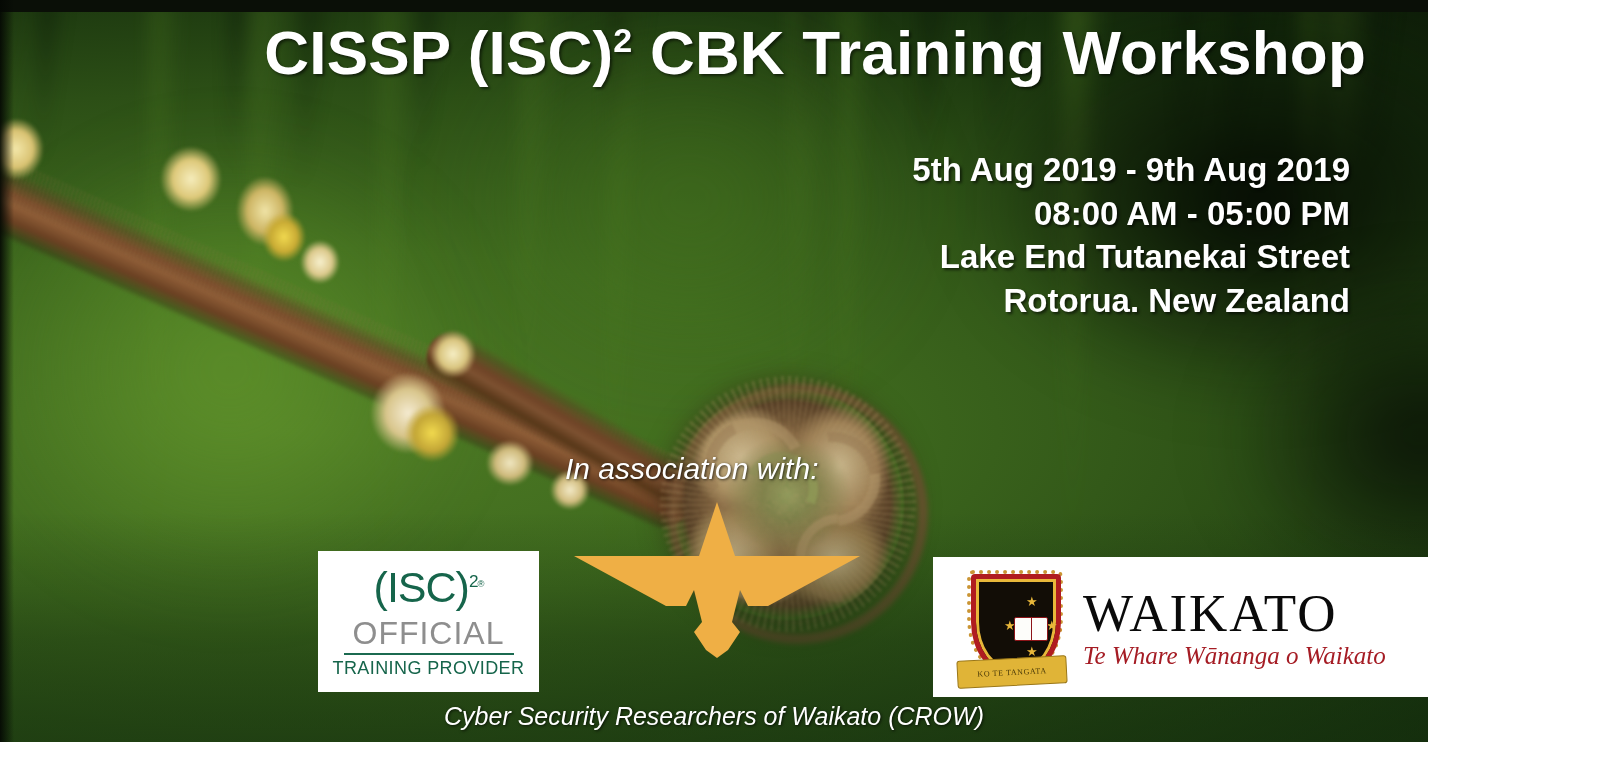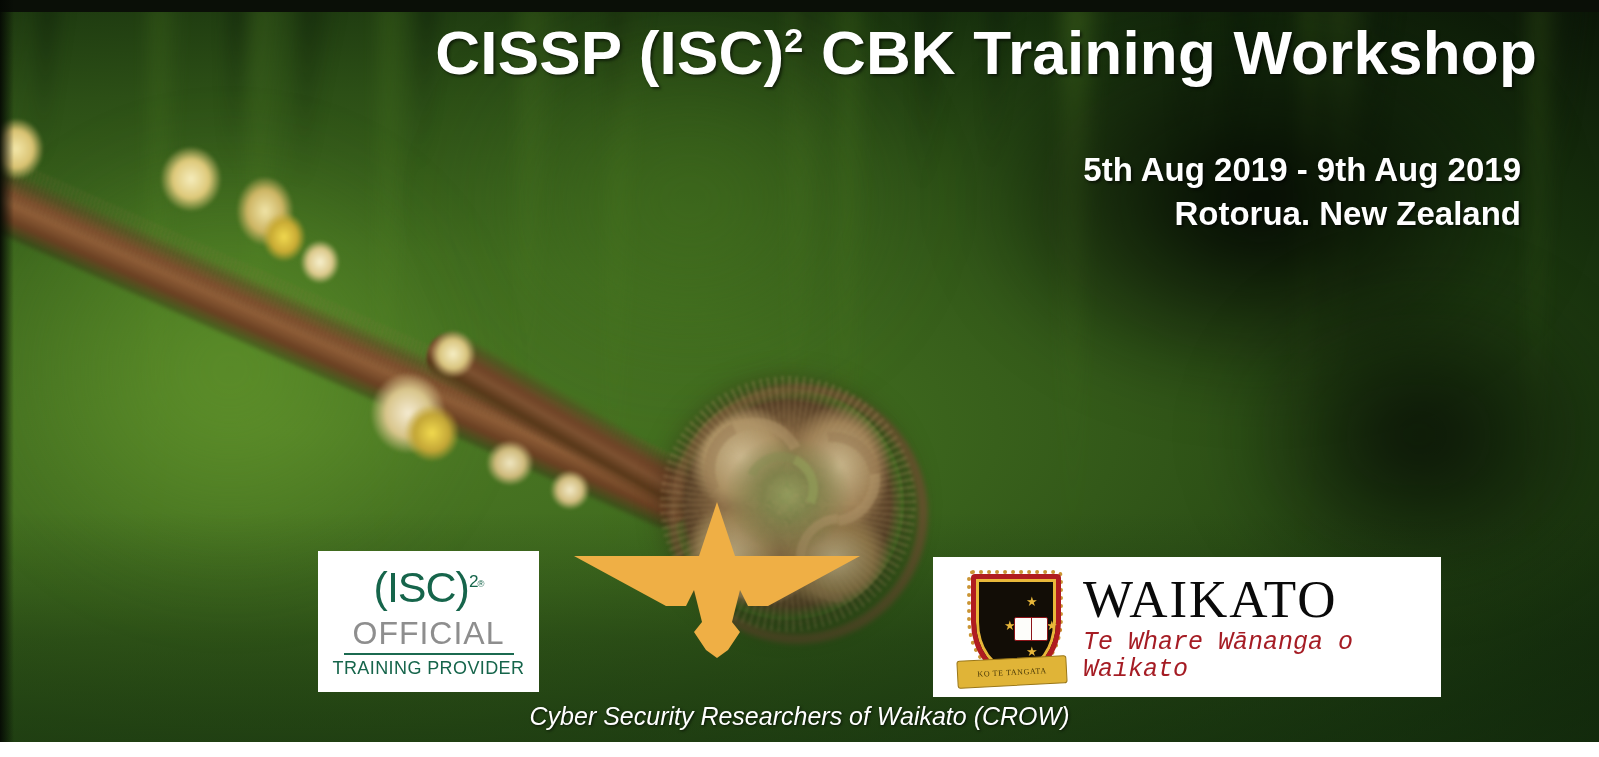--- a/index.html
+++ b/index.html
@@ -1,20 +1,20 @@
 <!DOCTYPE html>
 <html><head>
 <meta charset="utf-8">
 <style>
   html,body{margin:0;padding:0;background:#ffffff;}
   body{font-family:"Liberation Sans",sans-serif;}
 
   .banner{
     position:relative;
-    width:1599px;height:757px;
+    width:1428px;height:757px;
     overflow:hidden;
     background:#6d28d9;
   }
 
   
   .photo{position:absolute;left:0;top:0;width:1599px;height:742px;overflow:hidden;}
 
   .photo-base{
     position:absolute;inset:0;
     background:
@@ -244,21 +244,21 @@
   .uow-text{margin-left:18px;display:flex;flex-direction:column;justify-content:center;}
   .uow-top{
     font-family:"Liberation Serif",serif;color:#111111;
     font-size:21px;letter-spacing:6.5px;line-height:1;
   }
   .uow-main{
     font-family:"Liberation Serif",serif;color:#0a0a0a;
     font-size:53px;letter-spacing:2px;line-height:1.02;margin-top:2px;
   }
   .uow-maori{
-    font-family:Liberation Mono, monospace;color:#a51c24;
+    font-family:Liberation Serif, serif;color:#a51c24;
     font-style:italic;font-size:25px;line-height:1.1;margin-top:2px;
   }
 
   
   .crow{position:absolute;left:572px;top:498px;width:290px;height:160px;}
   .crow svg{display:block;width:100%;height:100%;}
   .crow-word{
     position:absolute;left:572px;top:662px;width:290px;
     text-align:center;color:#eeab2e;
     font-size:26px;letter-spacing:3px;line-height:1;
@@ -306,23 +306,26 @@
 
     <div class="vignette-bottom"></div>
     <div class="dark-topband"></div>
     <div class="dark-leftband"></div>
   </div>
 
   <div class="title"><span>CISSP (ISC)</span><sup>2</sup><span> CBK Training Workshop</span></div>
 
   <div class="details">
     <div>5th Aug 2019 - 9th Aug 2019</div>
+    <div>08:00 AM - 05:00 PM</div>
+    <div>Lake End Tutanekai Street</div>
     <div>Rotorua. New Zealand</div>
   </div>
 
+  <div class="assoc">In association with:</div>
 
   <div class="isc-card">
     <div class="isc-mark"><span>(ISC)</span><sup>2</sup><span class="reg">®</span></div>
     <div class="isc-official">OFFICIAL</div>
     <div class="isc-rule"></div>
     <div class="isc-tp">TRAINING PROVIDER</div>
   </div>
 
   <div class="crow">
     <svg viewBox="0 0 290 160" xmlns="http://www.w3.org/2000/svg" aria-hidden="true">

